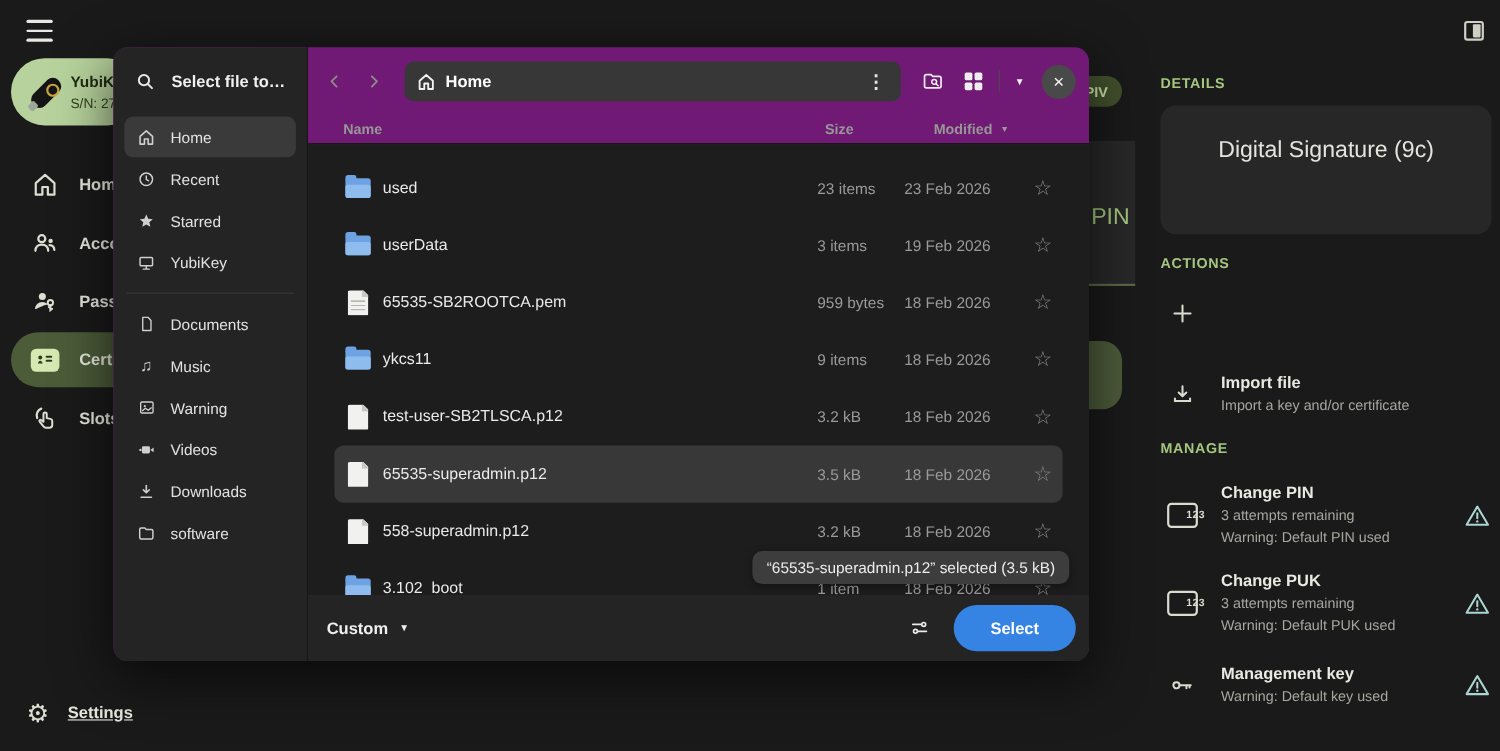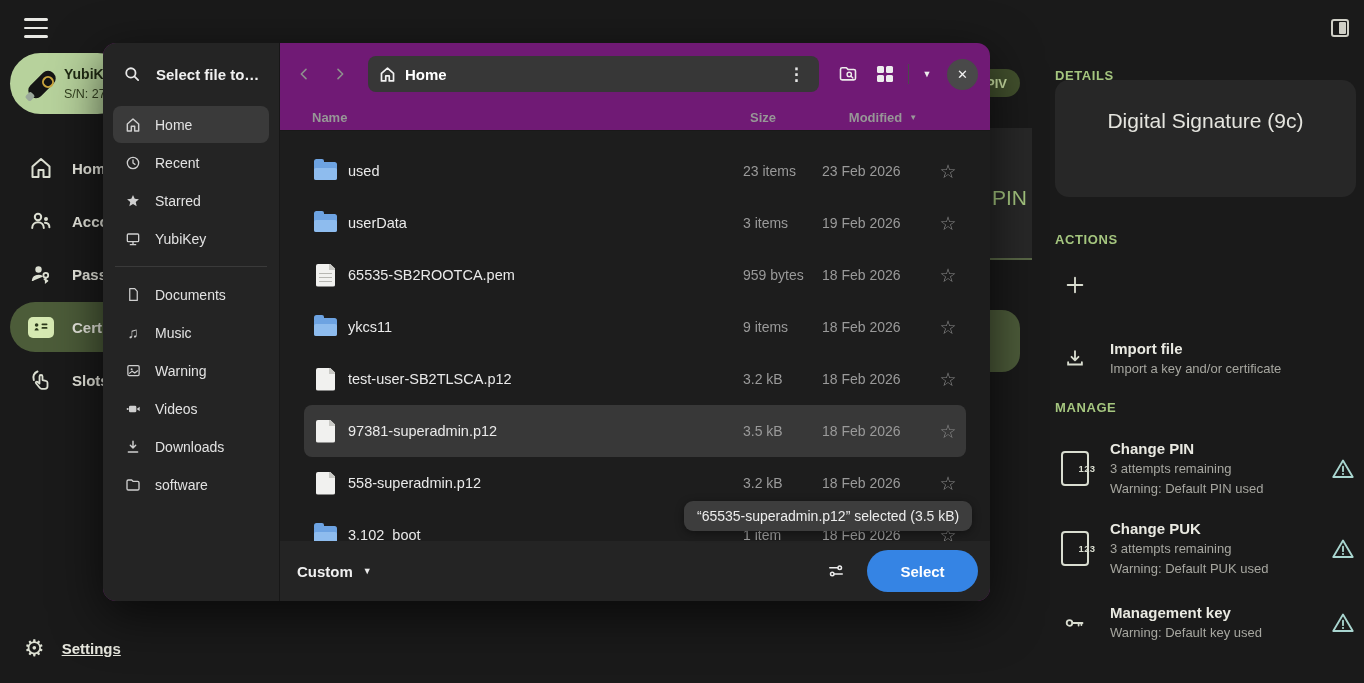--- a/index.html
+++ b/index.html
@@ -50,33 +50,33 @@
     display:flex; align-items:center; justify-content:flex-end; padding-right:13px; z-index:1; }
   .pin-frag { position:absolute; left:940px; top:128px; width:92px; height:132px;
     background:#282828; border-bottom:2px solid #5a6847; z-index:1; }
   .pin-frag .pin-text { position:absolute; left:52px; top:58px; font-size:21px; color:#a5c67f; }
   .green-frag { position:absolute; left:945px; top:310px; width:75px; height:62px;
     background:#4d5c3a; border-radius:18px; z-index:1; }
 
   
   .sec-label { position:absolute; left:1055px; font-size:13px; font-weight:bold;
     letter-spacing:.6px; color:#a5c67f; }
-  .details-card { position:absolute; left:1055px; top:80px; width:301px; height:117px;
+  .details-card { position:absolute; left:1055px; top:96px; width:301px; height:117px;
     background:#272727; border-radius:14px; text-align:center; }
   .details-title { margin-top:29px; font-size:21px; color:#e4e4de; }
   .details-sub { margin-top:13px; font-size:13.5px; color:#b9b9b1; }
   .panel-item { position:absolute; left:1057px; width:300px; display:flex; gap:17px; cursor:pointer; }
   .panel-item .pico { width:36px; flex:none; display:flex; align-items:center;
     justify-content:center; color:#d9ddd0; }
   .panel-item .ptxt { flex:1; }
   .panel-item .ptitle { font-size:15px; font-weight:bold; color:#e9e9e1; line-height:21px; }
   .panel-item .psub { font-size:13px; color:#a7a7a0; line-height:20px; }
   .panel-item .warn { width:28px; flex:none; display:flex; align-items:center;
     justify-content:center; color:#a9d6d0; }
-  .numpad { width:27px; height:35px; border:2px solid #d9ddd0; border-radius:4px;
+  .numpad { width:27px; height:23px; border:2px solid #d9ddd0; border-radius:4px;
     font-size:9.5px; font-weight:bold; display:flex; align-items:center; justify-content:center;
     color:#d9ddd0; letter-spacing:.4px;padding-left:24px; }
 
   
   .dialog { position:absolute; left:103px; top:43px; width:887px; height:558px;
     background:#701a75; border-radius:13px; box-shadow:0 14px 50px rgba(0,0,0,.65);
     display:flex; overflow:hidden; z-index:10; }
   .dlg-side { width:177px; flex:none; background:#242424; border-right:1px solid #171717;
     padding-top:0; }
   .side-head { height:62px; display:flex; align-items:center; padding-left:20px; gap:15px; }
@@ -511,21 +511,21 @@
         </div>
         <div class="frow">
           <span class="icon-file"></span>
           <span class="fname">test-user-SB2TLSCA.p12</span>
           <span class="fsize">3.2 kB</span>
           <span class="fdate">18 Feb 2026</span>
           <span class="fstar">☆</span>
         </div>
         <div class="frow selected">
           <span class="icon-file"></span>
-          <span class="fname">97381-superadmin.p12</span>
+          <span class="fname">65535-superadmin.p12</span>
           <span class="fsize">3.5 kB</span>
           <span class="fdate">18 Feb 2026</span>
           <span class="fstar">☆</span>
         </div>
         <div class="frow">
           <span class="icon-file"></span>
           <span class="fname">558-superadmin.p12</span>
           <span class="fsize">3.2 kB</span>
           <span class="fdate">18 Feb 2026</span>
           <span class="fstar">☆</span>

